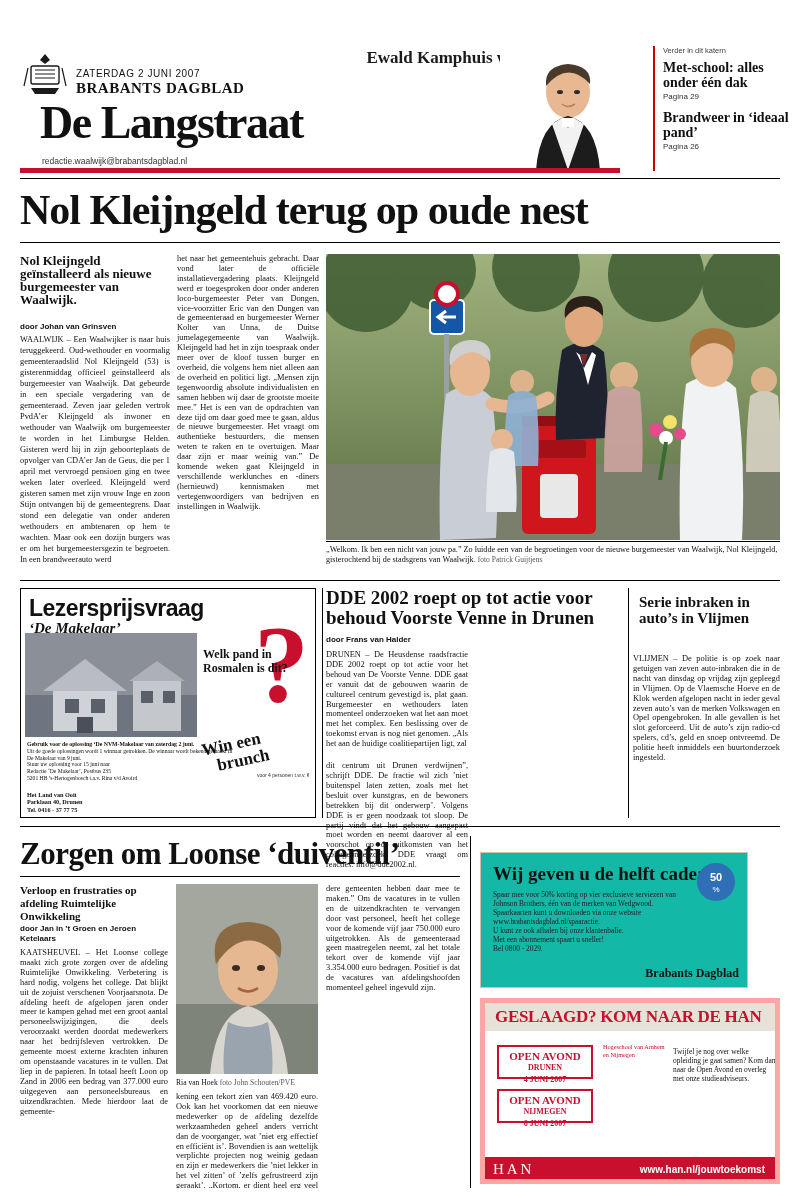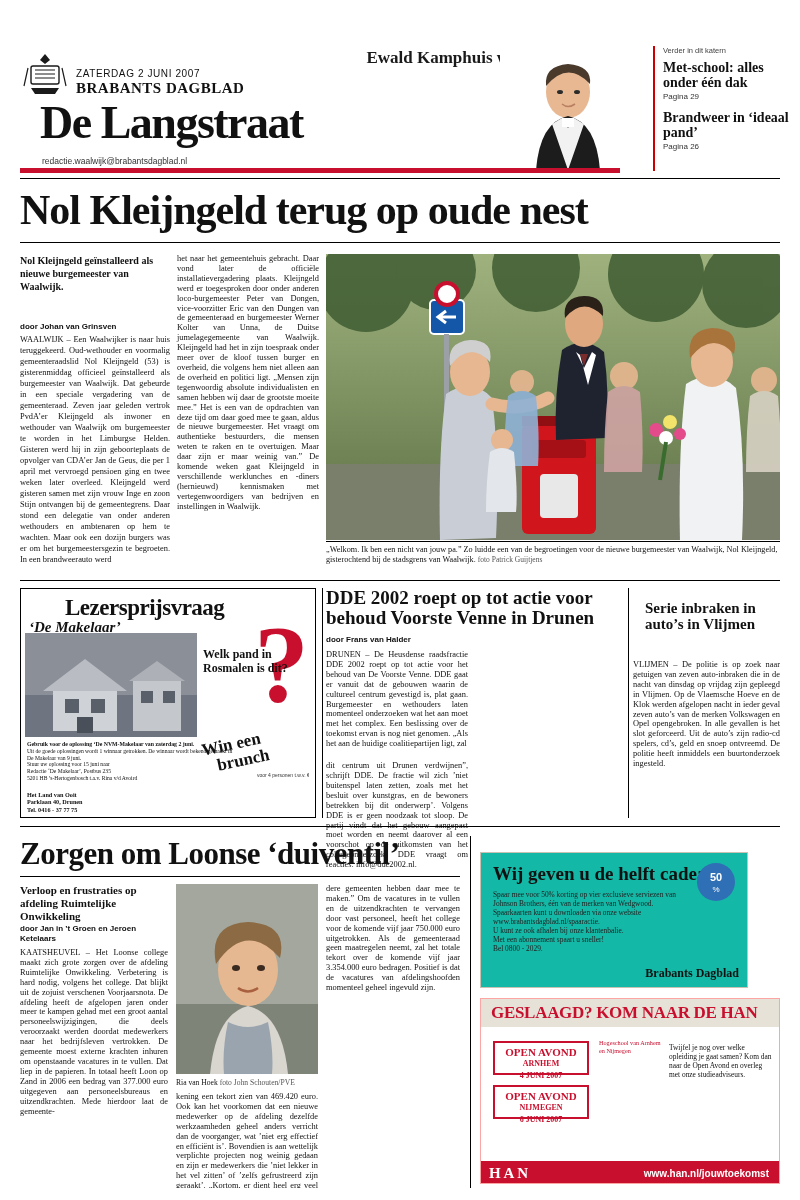--- a/index.html
+++ b/index.html
@@ -33,55 +33,55 @@
   .katern .pag { font-size:8px; font-family:"Liberation Sans",sans-serif; color:#333; margin-bottom:9px;}
 
   .redline { position:absolute; left:20px; top:168px; width:600px; height:5px; background:#c8102e; }
   .redline2 { position:absolute; left:20px; top:178px; width:760px; height:1px; background:#000; }
 
   
   .h1 { position:absolute; left:20px; top:186px; font-size:42px; font-weight:bold; letter-spacing:-1px; }
   .hr-under { position:absolute; left:20px; top:242px; width:760px; height:1px; background:#000;}
 
   
-  .a1-lead { position:absolute; left:20px; top:254px; width:150px; font-size:10px; line-height:13px; font-weight:bold; }
+  .a1-lead { position:absolute; left:20px; top:254px; width:150px; font-size:13px; line-height:13px; font-weight:bold; }
   .a1-by { position:absolute; left:20px; top:322px; width:150px; font-size:8px; font-family:"Liberation Sans",sans-serif; font-weight:bold; }
   .a1-c1 { position:absolute; left:20px; top:334px; width:150px; font-size:8.4px; line-height:11px; text-align:justify; }
   .a1-c2 { position:absolute; left:177px; top:254px; width:142px; font-size:8.4px; line-height:9.9px; text-align:justify; }
   .a1-c1 p, .a1-c2 p { margin:0; }
 
   .photo1 { position:absolute; left:326px; top:254px; width:454px; height:286px; overflow:hidden; }
   .cap1 { position:absolute; left:326px; top:545px; width:454px; font-size:8.2px; line-height:9.6px; }
   .cap1 .credit { color:#555; font-size:7.5px; }
   .cap1-rule { position:absolute; left:326px; top:541px; width:454px; height:1px; background:#000; }
 
   .sec-rule-1 { position:absolute; left:20px; top:580px; width:760px; height:1px; background:#000;}
 
   
   .ad-lezers { position:absolute; left:20px; top:588px; width:296px; height:230px; border:1px solid #000; background:#fff; overflow:hidden;}
   .lz-top { background:#fff; padding:6px 8px 0; }
-  .lz-title { font-size:23px; font-weight:bold; font-family:Liberation Serif, serif; letter-spacing:-.5px;margin-left:36px;}
+  .lz-title { font-size:23px; font-weight:bold; font-family:Liberation Sans, sans-serif; letter-spacing:-.5px;}
   .lz-sub { font-size:15px; font-style:italic; font-weight:bold; margin-top:-2px;}
   .lz-q { position:absolute; right:6px; top:30px; font-size:110px; color:#c8102e; font-weight:bold; font-family:"Liberation Serif",serif; line-height:90px;}
   .lz-ask { position:absolute; left:182px; top:58px; width:108px; font-size:12px; font-weight:bold; text-align:left; line-height:14px;}
   .lz-house { position:absolute; left:4px; top:44px; width:172px; height:104px; background:#8d9099; overflow:hidden;}
   .lz-rules { position:absolute; left:6px; top:152px; width:210px; font-size:5.6px; line-height:6.8px; }
   .lz-rules b { font-size:5.8px; }
   .lz-brunch { position:absolute; right:6px; bottom:34px; width:110px; height:66px; }
   .lz-foot { position:absolute; left:6px; bottom:4px; width:150px; font-size:6.2px; line-height:7.4px; font-weight:bold;}
 
   .a2 { position:absolute; left:326px; top:588px; width:296px; }
   .a2 h2 { margin:0; font-size:19px; line-height:20px; font-weight:bold;}
   .a2 .by { font-size:8px; font-family:"Liberation Sans",sans-serif; font-weight:bold; margin-top:7px;}
   .a2 .cols { margin-top:6px; display:flex; gap:12px;flex-direction:column; }
   .a2 .col { width:142px; font-size:8.4px; line-height:9.9px; text-align:justify; }
   .a2 .col p { margin:0; }
 
   .a3 { position:absolute; left:633px; top:588px; width:147px; }
-  .a3 h2 { margin:12px; font-size:15px; line-height:16px; font-weight:bold;}
+  .a3 h2 { margin:6px; font-size:15px; line-height:16px; font-weight:bold;}
   .a3 .body { margin-top:28px; font-size:8.4px; line-height:9.9px; text-align:justify;}
 
   .vrule-1 { position:absolute; left:322px; top:588px; width:1px; height:230px; background:#000;}
   .vrule-2 { position:absolute; left:628px; top:588px; width:1px; height:230px; background:#000;}
   .sec-rule-2 { position:absolute; left:20px; top:826px; width:760px; height:1px; background:#000;}
 
   
   .h2-big { position:absolute; left:20px; top:836px; font-size:31px; font-weight:bold; letter-spacing:-.5px;}
   .rule-a4 { position:absolute; left:20px; top:876px; width:440px; height:1px; background:#000;}
   .a4-lead { position:absolute; left:20px; top:884px; width:148px; font-size:11px; line-height:13px; font-weight:bold;}
@@ -96,32 +96,32 @@
 
   .vrule-3 { position:absolute; left:470px; top:836px; width:1px; height:352px; background:#000;}
 
   
   .ad-bd { position:absolute; left:480px; top:852px; width:268px; height:136px; border:1px solid #c9c2b4; background:#14b8a6; overflow:hidden;}
   .ad-bd h3 { margin:0; padding:10px 12px 0; font-size:19px; line-height:21px; font-weight:bold; color:#111;}
   .ad-bd .txt { padding:6px 12px 0; font-size:7.4px; line-height:9px; color:#222; width:215px;}
   .ad-bd .logo2 { position:absolute; right:8px; bottom:6px; font-size:12px; font-weight:bold; font-family:"Liberation Serif",serif;}
   .ad-bd .seal { position:absolute; right:10px; top:8px; width:42px; height:42px; }
 
-  .ad-han { position:absolute; left:480px; top:998px; width:300px; height:186px; border:1px solid #fca5a5; background:#fff; overflow:hidden;}
+  .ad-han { position:absolute; left:480px; top:998px; width:300px; height:186px; border:5px solid #fca5a5; background:#fff; overflow:hidden;}
   .han-top { background:#e6e2d8; height:28px; }
   .han-ges { position:absolute; left:10px; top:4px; font-size:17px; font-weight:bold; color:#c8102e; letter-spacing:-.3px;}
   .han-badge { position:absolute; left:12px; top:42px; width:96px; height:34px; border:2px solid #c8102e; color:#c8102e; font-size:11px; font-weight:bold; text-align:center; padding-top:3px; line-height:12px;}
   .han-badge small{ display:block; font-size:8px; }
   .han-badge2 { position:absolute; left:12px; top:86px; width:96px; height:34px; border:2px solid #c8102e; color:#c8102e; font-size:11px; font-weight:bold; text-align:center; padding-top:3px; line-height:12px;}
   .han-badge2 small{ display:block; font-size:8px; }
   .han-copy { position:absolute; left:188px; top:44px; width:104px; font-size:7.4px; line-height:9px;}
   .han-red { position:absolute; left:118px; top:40px; width:66px; font-size:6.2px; color:#c8102e; line-height:8px;}
   .han-bar { position:absolute; left:0; bottom:0; width:300px; height:22px; background:#c8102e;}
   .han-url { position:absolute; right:10px; bottom:4px; color:#fff; font-size:10px; font-weight:bold; font-family:"Liberation Sans",sans-serif;}
-  .han-h { position:absolute; left:8px; bottom:1px; color:#fff; font-size:15px; font-weight:bold;}
+  .han-h { position:absolute; left:8px; bottom:1px; color:#fff; font-size:15px; font-weight:normal;}
 </style>
 </head>
 <body>
 
 <div class="page">
 
   <div class="masthead">
 
     <svg class="crest" viewBox="0 0 46 44">
       <g fill="#1a1a1a">
@@ -396,21 +396,21 @@
       </svg>
     </div>
     <div class="logo2">Brabants Dagblad</div>
   </div>
 
   <div class="ad-han">
     <div class="han-top"></div>
     <div class="han-ges">GESLAAGD? KOM NAAR DE HAN</div>
     <div class="han-badge">
       <span>OPEN AVOND</span>
-      <small>ARNHEM</small>
+      <small>DRUNEN</small>
       <small>4 JUNI 2007</small>
     </div>
     <div class="han-badge2">
       <span>OPEN AVOND</span>
       <small>NIJMEGEN</small>
       <small>6 JUNI 2007</small>
     </div>
     <div class="han-red">Hogeschool van Arnhem en Nijmegen</div>
     <div class="han-copy">Twijfel je nog over welke opleiding je gaat samen? Kom dan naar de Open Avond en overleg met onze studieadviseurs.</div>
     <div class="han-bar"></div>

